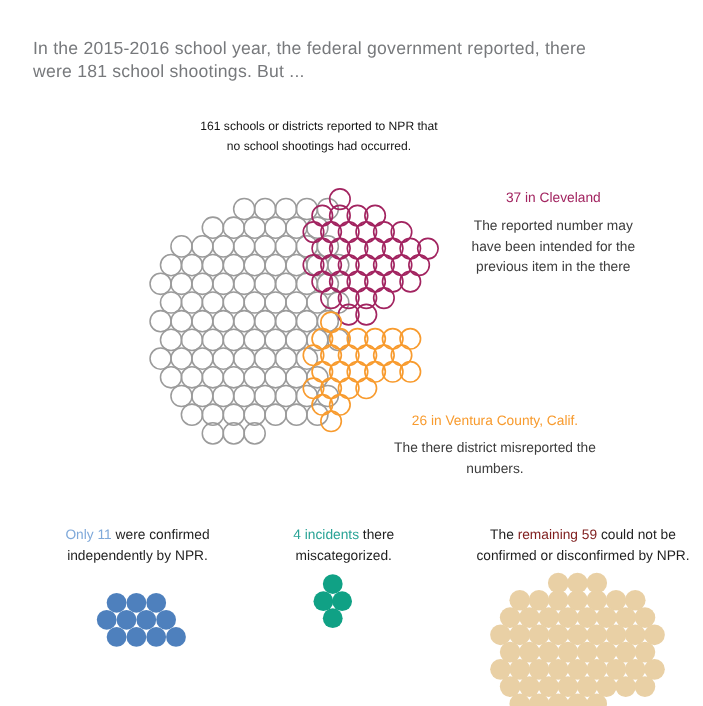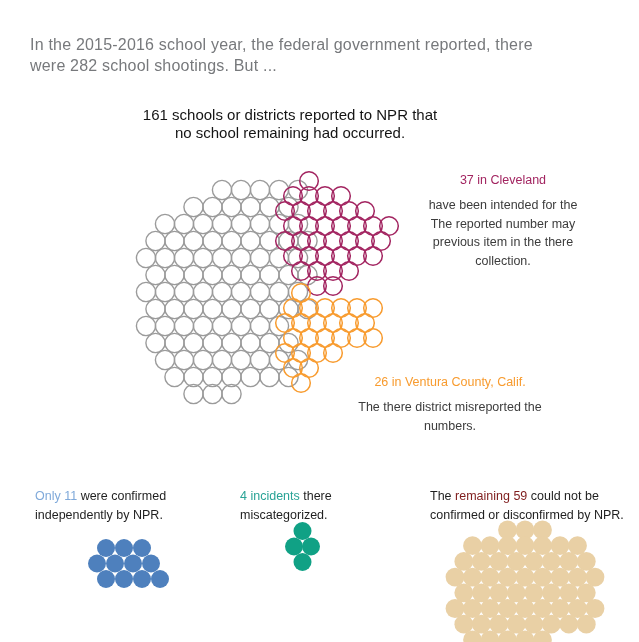--- a/index.html
+++ b/index.html
@@ -7,54 +7,54 @@
     position:relative;width:639px;height:642px;background:#ffffff;overflow:hidden;
     font-family:"Liberation Sans", sans-serif;
     margin-top:28px;
   }
   .page-title{
     position:absolute;left:30px;top:6px;width:595px;
     font-size:16px;line-height:21px;color:#77797c;letter-spacing:.2px;
   }
   .chart-label{
     position:absolute;left:130px;top:78px;width:320px;text-align:center;
-    font-size:15px;line-height:18px;color:#141414;
+    font-size:11px;line-height:18px;color:#141414;
   }
   .clusters-svg{position:absolute;left:0;top:0;width:639px;height:642px;}
   .annotation{position:absolute;font-size:12.5px;text-align:center;}
   .annotation .heading{margin:0 0 9px 0;}
   .annotation .body-line{color:#3c3c3c;line-height:18.5px;}
   .ann-cleveland{left:403px;top:145px;width:200px;}
   .ann-cleveland .heading{color:#a22460;}
   .ann-ventura{left:330px;top:347px;width:240px;}
   .ann-ventura .heading{color:#f89b2e;}
   .caption{
-    position:absolute;top:459px;text-align:left;
+    position:absolute;top:449px;text-align:center;
     font-size:12.5px;line-height:19px;color:#1f1f1f;
   }
   .caption-confirmed{left:35px;width:180px;}
   .caption-miscategorized{left:240px;width:145px;}
   .caption-remaining{left:430px;width:200px;}
   .hl-blue{color:#7fa9da;}
   .hl-teal{color:#29a396;}
   .hl-tan{color:#7f1d1d;}
 </style>
 </head>
 <body>
 
 <div class="canvas">
 
   <div class="page-title">
     <div>In the 2015-2016 school year, the federal government reported, there</div>
-    <div>were 282 school shootings. But ...</div>
+    <div>were 181 school shootings. But ...</div>
   </div>
 
   <div class="chart-label">
     <div>161 schools or districts reported to NPR that</div>
-    <div>no school remaining had occurred.</div>
+    <div>no school shootings had occurred.</div>
   </div>
 
   <svg class="clusters-svg" viewBox="0 0 639 642" xmlns="http://www.w3.org/2000/svg">
       <circle cx="222.0" cy="162.0" r="9.6" fill="none" stroke="#9b9b9b" stroke-width="1.4"></circle>
       <circle cx="241.0" cy="162.0" r="9.6" fill="none" stroke="#9b9b9b" stroke-width="1.4"></circle>
       <circle cx="260.0" cy="162.0" r="9.6" fill="none" stroke="#9b9b9b" stroke-width="1.4"></circle>
       <circle cx="279.0" cy="162.0" r="9.6" fill="none" stroke="#9b9b9b" stroke-width="1.4"></circle>
       <circle cx="298.0" cy="162.0" r="9.6" fill="none" stroke="#9b9b9b" stroke-width="1.4"></circle>
       <circle cx="193.5" cy="179.0" r="9.6" fill="none" stroke="#9b9b9b" stroke-width="1.4"></circle>
       <circle cx="212.5" cy="179.0" r="9.6" fill="none" stroke="#9b9b9b" stroke-width="1.4"></circle>
@@ -283,24 +283,23 @@
       <circle cx="490.0" cy="611.9" r="9.4" fill="#e9d0a5"></circle>
       <circle cx="507.5" cy="611.9" r="9.4" fill="#e9d0a5"></circle>
       <circle cx="525.0" cy="611.9" r="9.4" fill="#e9d0a5"></circle>
       <circle cx="542.5" cy="611.9" r="9.4" fill="#e9d0a5"></circle>
       <circle cx="498.8" cy="627.6" r="9.4" fill="#e9d0a5"></circle>
       <circle cx="516.3" cy="627.6" r="9.4" fill="#e9d0a5"></circle>
     </svg>
 
   <div class="annotation ann-cleveland">
     <div class="heading">37 in Cleveland</div>
+    <div class="body-line">The reported number may</div>
     <div class="body-line">have been intended for the</div>
-    <div class="body-line">The reported number may</div>
     <div class="body-line">previous item in the there</div>
-    <div class="body-line">collection.</div>
   </div>
 
   <div class="annotation ann-ventura">
     <div class="heading">26 in Ventura County, Calif.</div>
     <div class="body-line">The there district misreported the</div>
     <div class="body-line">numbers.</div>
   </div>
 
   <div class="caption caption-confirmed">
     <span></span><span class="hl-blue">Only 11</span><span> were confirmed</span>

